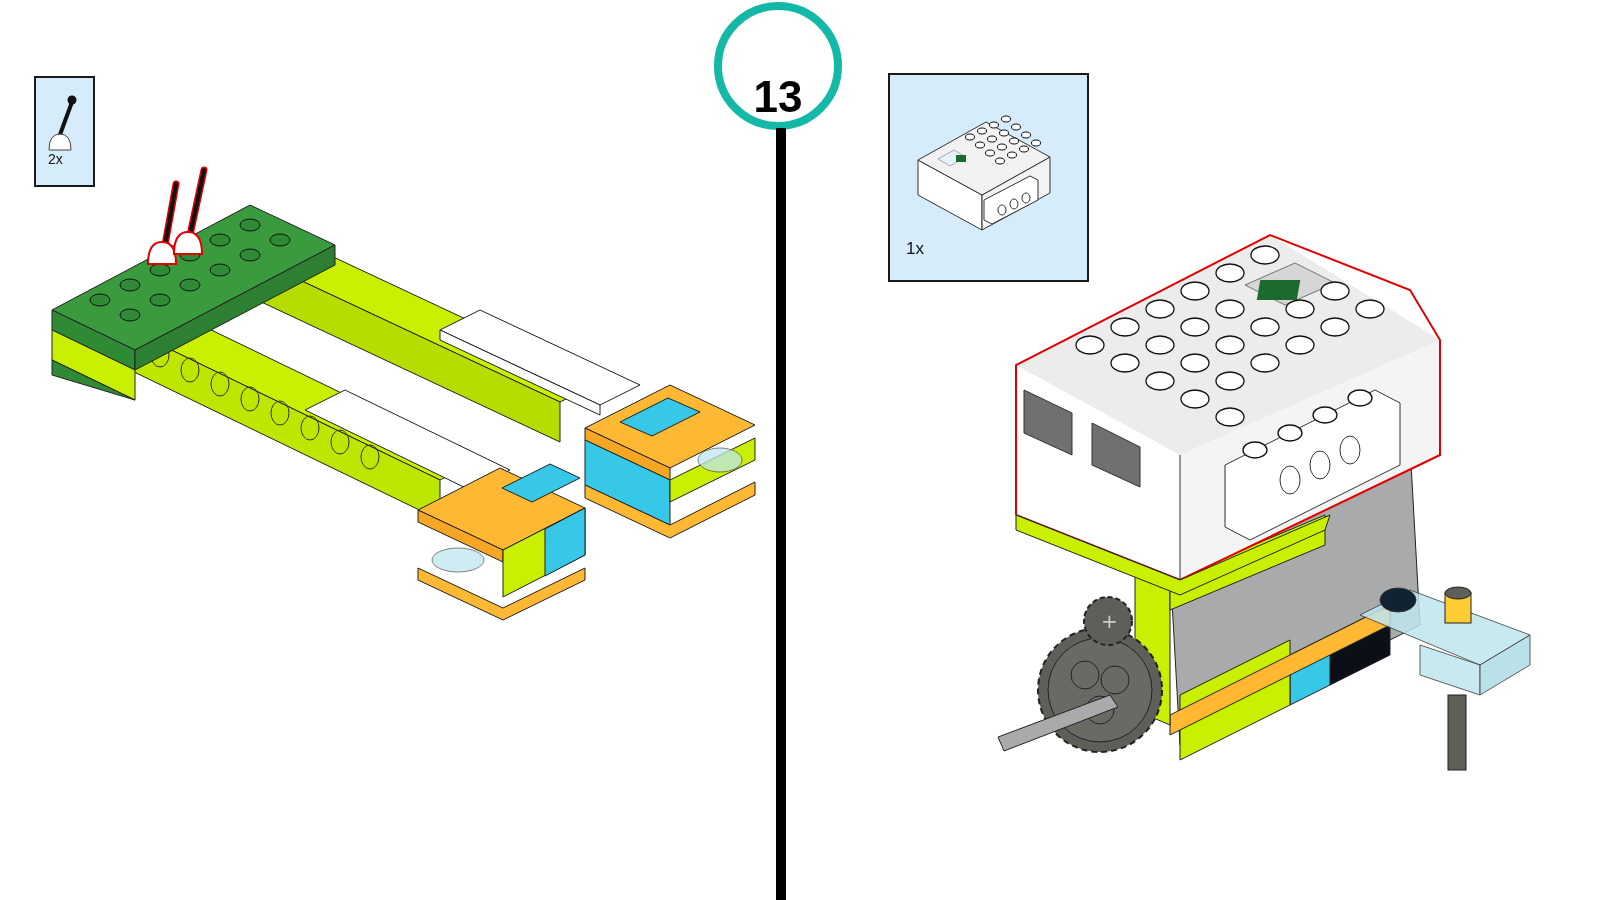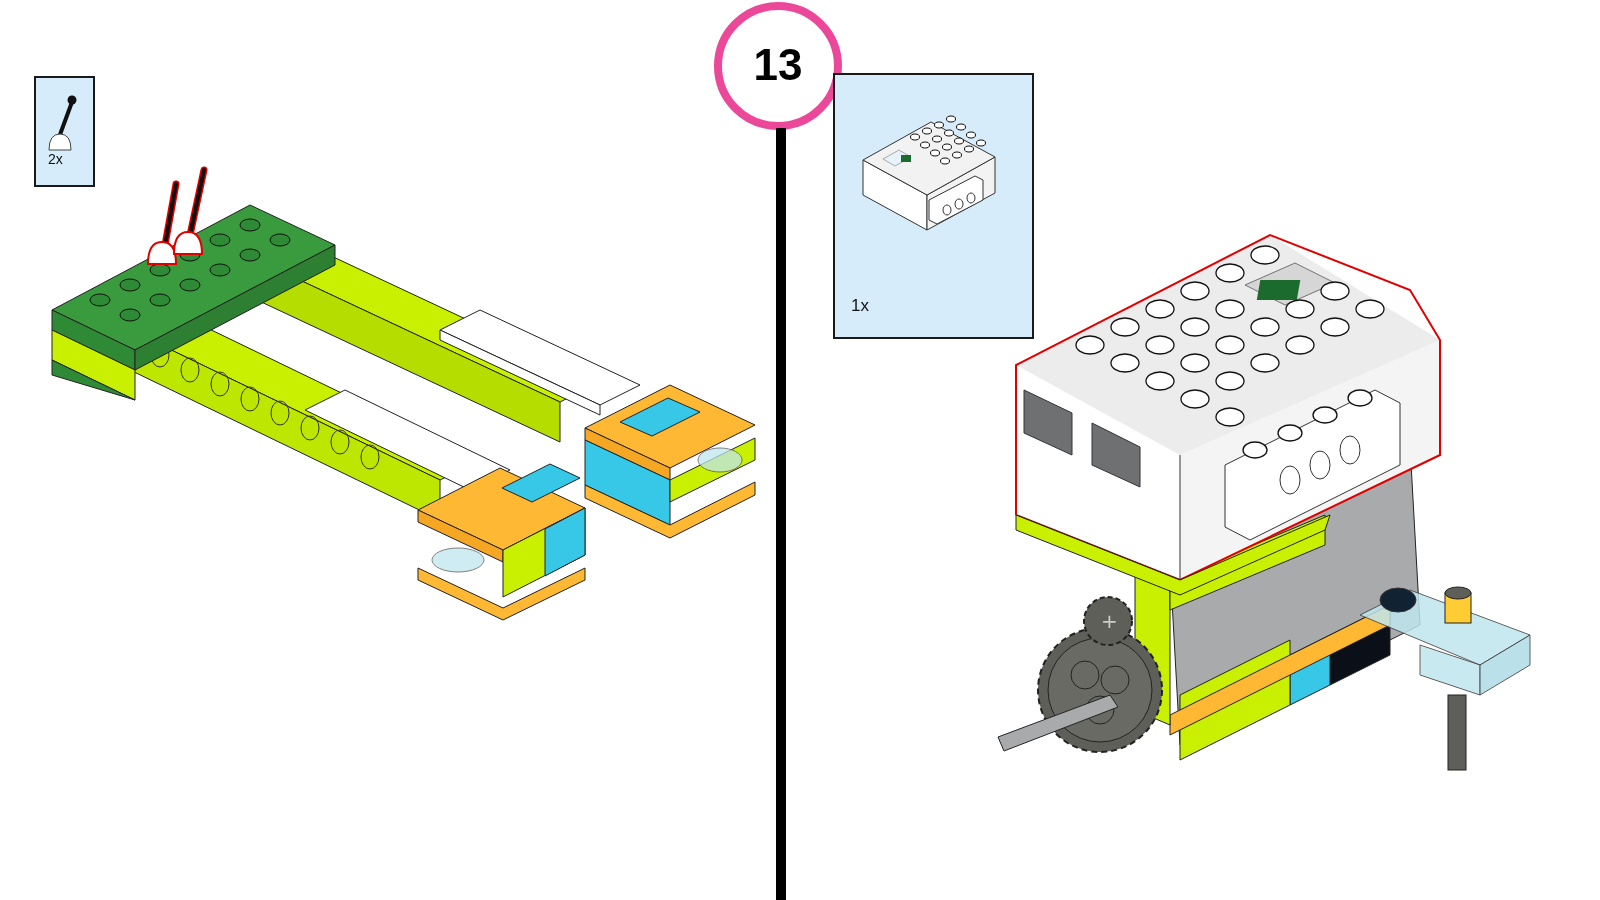--- a/index.html
+++ b/index.html
@@ -2,25 +2,25 @@
 <html><head>
   <meta charset="utf-8">
   <style>
     html, body { margin: 0; padding: 0; background: #ffffff; }
     body { width: 1600px; height: 900px; position: relative; overflow: hidden;
            font-family: "Liberation Sans", sans-serif; }
     .callout { position: absolute; background: #d6ecfb; border: 2px solid #1a1a1a; box-sizing: border-box; padding-left: 12px; }
     .callout .qty { position: absolute; font-size: 16px; color: #111; font-family: "Liberation Sans", sans-serif; }
     #callout-left { left: 34px; top: 76px; width: 61px; height: 111px; }
     #callout-left .qty { left: 12px; bottom: 18px; font-size: 14px; }
-    #callout-right { left: 833px; top: 73px; width: 201px; height: 266px; }
+    #callout-right { left: 888px; top: 73px; width: 201px; height: 209px; }
     #callout-right .qty { left: 16px; bottom: 21px; font-size: 17px; }
     #step-circle { position: absolute; left: 714px; top: 2px; width: 128px; height: 128px;
-                   border: 8px solid #ec4899; border-radius: 50%; box-sizing: border-box;
-                   display: flex; align-items: center; justify-content: center; background: #fff; }
+                   border: 8px solid #14b8a6; border-radius: 50%; box-sizing: border-box;
+                   display: flex; align-items: flex-end; justify-content: center; background: #fff; }
     #step-number { font-size: 44px; font-weight: bold; color: #000; font-family: "Liberation Sans", sans-serif; margin-top: -2px; }
     #divider { position: absolute; left: 776px; top: 128px; width: 10px; height: 772px; background: #000; }
     svg { position: absolute; overflow: visible; }
   </style>
 </head>
 <body>
 
 <div id="callout-left" class="callout">
   <svg width="61" height="111" style="left:0;top:0">
     <line x1="22" y1="62" x2="36" y2="24" stroke="#111" stroke-width="4" stroke-linecap="round"></line>

